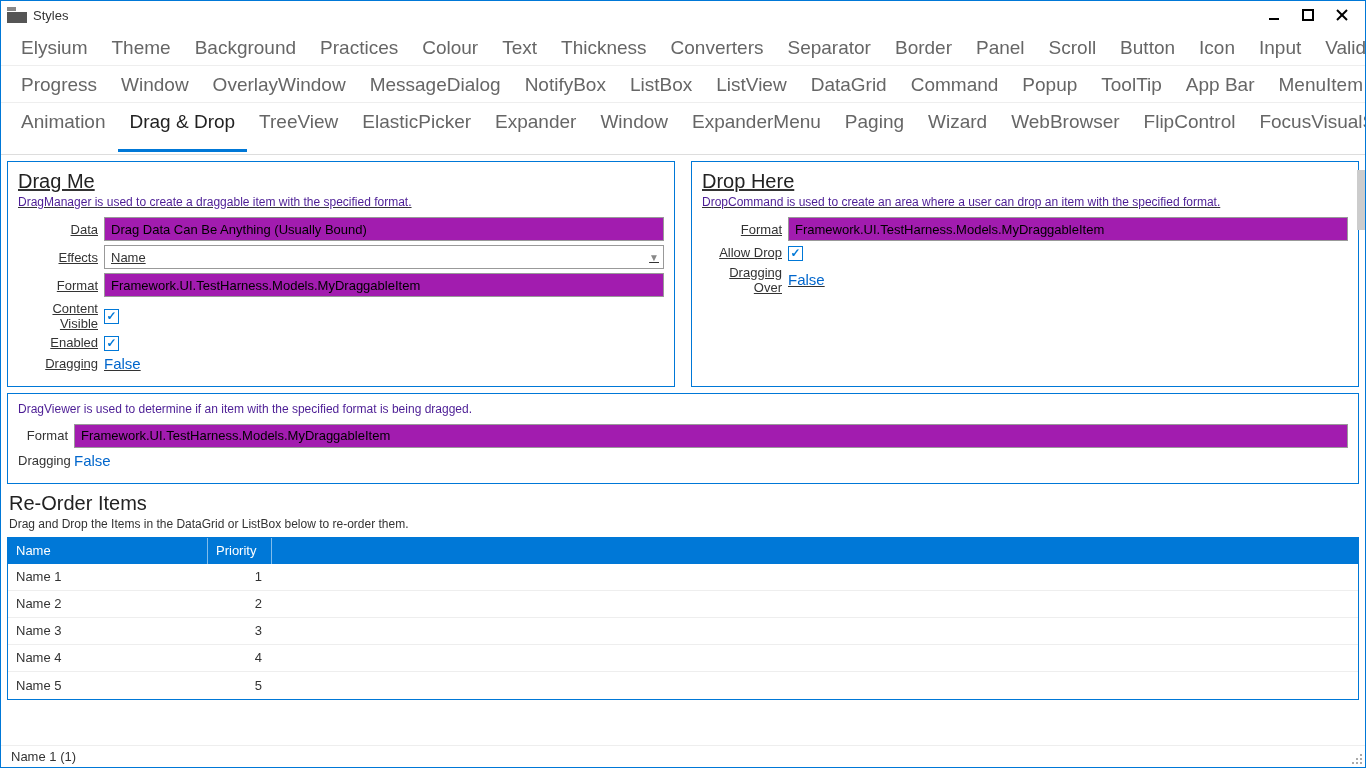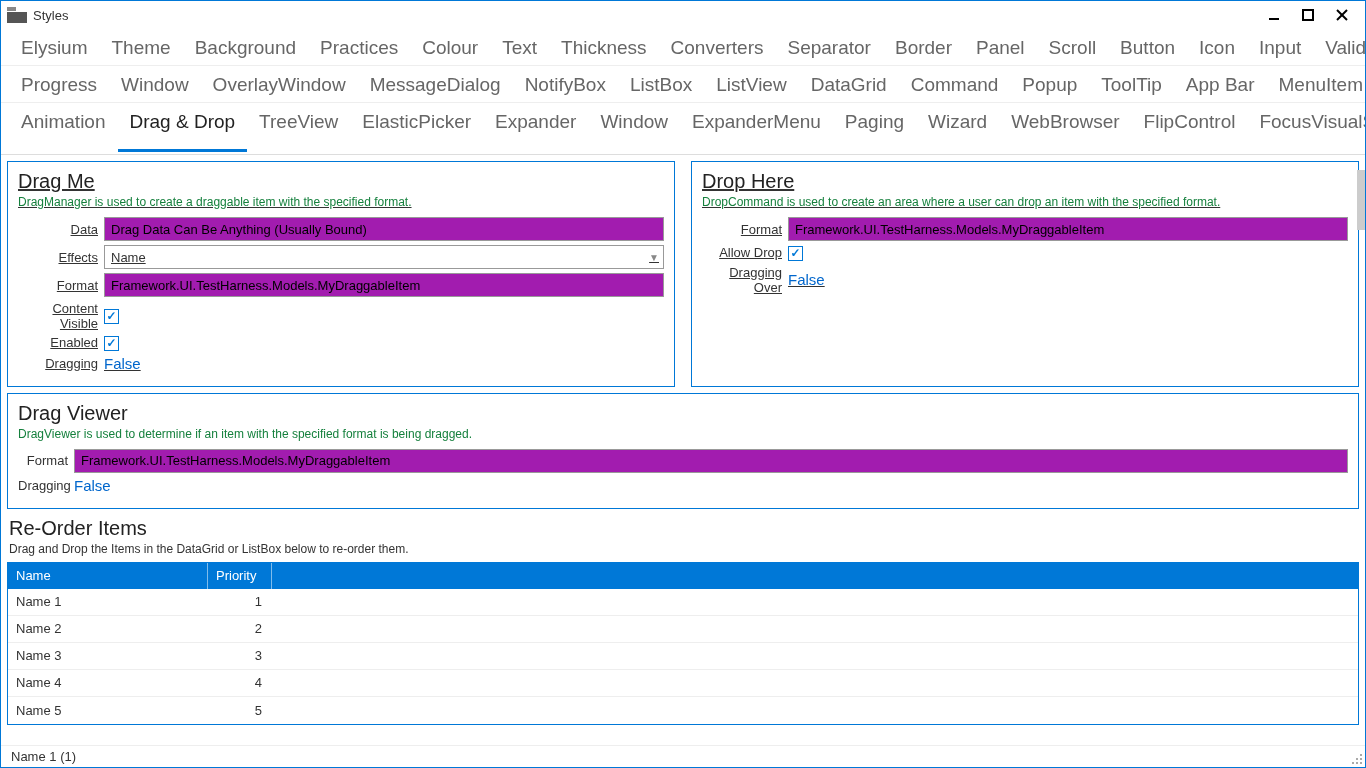--- a/index.html
+++ b/index.html
@@ -87,21 +87,21 @@
   padding: 8px 10px 10px 10px;
   flex: 1;
 }
 .panel-title {
   font-size: 20px;
   color: #222;
   margin-bottom: 2px;
 }
 .panel-desc {
   font-size: 12px;
-  color: #15803d;
+  color: #4c1d95;
   margin-bottom: 8px;
 }
 .form-row {
   display: flex;
   align-items: center;
   margin-bottom: 4px;
 }
 .form-label {
   width: 86px;
   text-align: right;
@@ -368,21 +368,20 @@
         <div class="form-control"><span class="chk checked"></span></div>
       </div>
       <div class="form-row">
         <div class="form-label">Dragging Over</div>
         <div class="form-control"><span class="link-val">False</span></div>
       </div>
     </div>
   </div>
 
   <div class="panel" style="margin-bottom:8px;">
-    <div class="panel-title">Drag Viewer</div>
     <div class="panel-desc">DragViewer is used to determine if an item with the specified format is being dragged.</div>
     <div class="form-row">
       <div class="form-label" style="width:56px">Format</div>
       <div class="form-control">
         <input type="text" class="tb" value="Framework.UI.TestHarness.Models.MyDraggableItem" style="">
       </div>
     </div>
     <div class="form-row">
       <div class="form-label" style="width:56px">Dragging</div>
       <div class="form-control"><span class="link-val">False</span></div>

